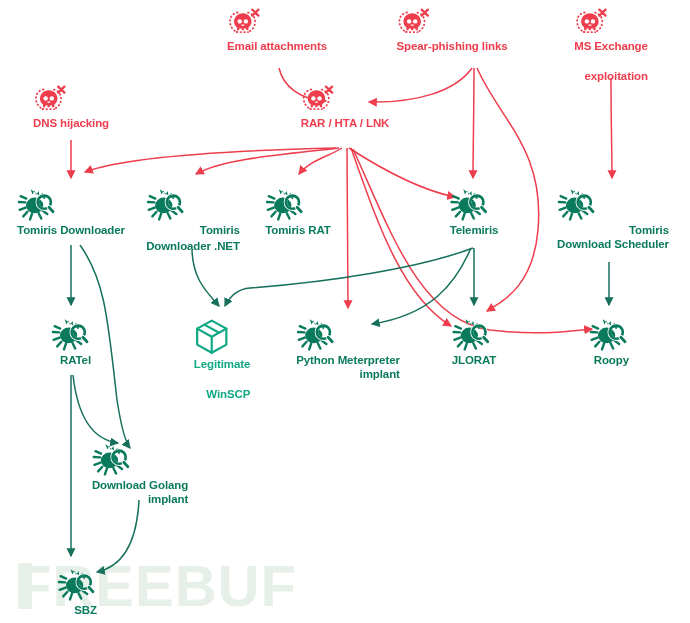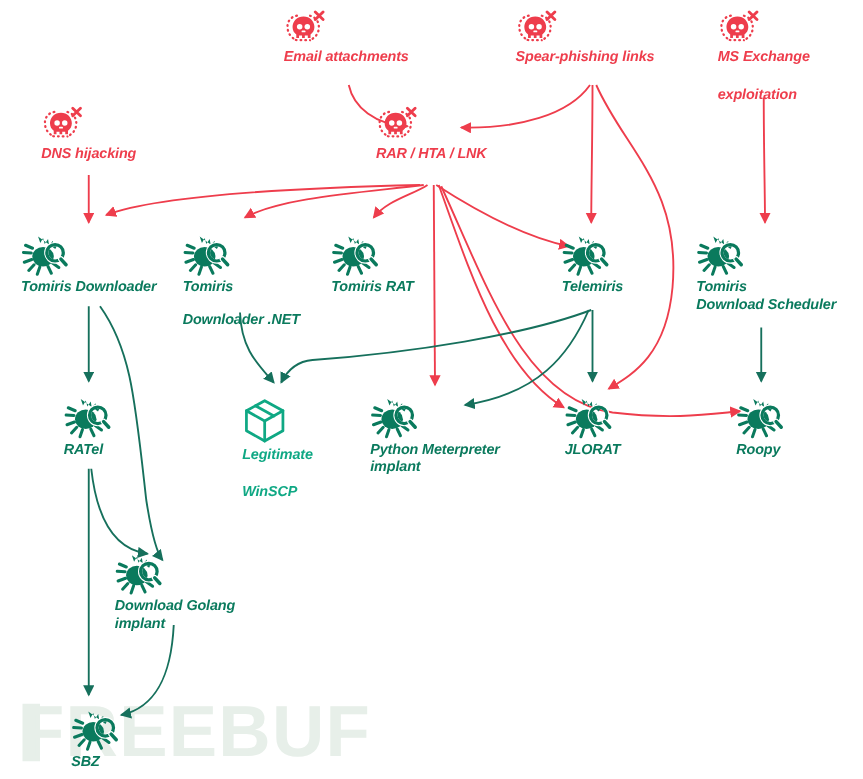--- a/index.html
+++ b/index.html
@@ -4,21 +4,21 @@
 <style>
   html,body{margin:0;padding:0;}
   body{
     width:690px;height:623px;
     background:#ffffff;
     font-family:"Liberation Sans", sans-serif;
     overflow:hidden;
     position:relative;
   }
   #diagram{position:absolute;left:0;top:0;width:690px;height:623px;}
-  .node{position:absolute;transform:translate(-50%,0);text-align:left;white-space:nowrap;font-style:italic;}
+  .node{position:absolute;transform:translate(-50%,0);text-align:right;white-space:nowrap;}
   .node .glyph{display:block;margin:0 auto;}
   .node .label{
     display:block;
     font-size:11.5px;
     font-weight:bold;
     line-height:13.5px;
     letter-spacing:-0.1px;
     margin-top:2px;
   }
   .threat .label{color:#ee3d4c;}
@@ -119,21 +119,21 @@
           </g>
           <path fill="#ee3d4c" d="M15.8 5.2 C10.6 5.2 7 9 7 13.6 C7 16.3 8.2 18.3 10 19.5 L10 22.3 L12.2 22.3 L12.2 20.4 L14.6 20.4 L14.6 22.3 L16.8 22.3 L16.8 20.4 L19.2 20.4 L19.2 22.3 L21.4 22.3 L21.4 19.5 C23.2 18.3 24.5 16.3 24.5 13.6 C24.5 9 20.9 5.2 15.8 5.2 Z"></path>
           <circle cx="12.7" cy="13.4" r="2.2" fill="#fff"></circle>
           <circle cx="18.8" cy="13.4" r="2.2" fill="#fff"></circle>
           <path d="M14.9 17.1 h1.8" stroke="#fff" stroke-width="1.4" stroke-linecap="round"></path>
           <path d="M25.2 1.6 L31.4 7.6 M31.4 1.6 L25.2 7.6" stroke="#ee3d4c" stroke-width="2.3" stroke-linecap="round"></path>
         </svg>
       </span>
       <span class="label">Email attachments</span>
     </div>
-    <div class="node threat" style="left: 468px; top: 8px;">
+    <div class="node threat" style="left: 452px; top: 8px;">
       <span class="glyph">
         <svg width="34" height="30" viewBox="0 0 34 30" aria-hidden="true">
           <g stroke="#ee3d4c" stroke-width="1.8" stroke-linecap="round" fill="none" stroke-dasharray="0.6 3.2">
             <path d="M10.5 4.5 C5 5.5 2.5 10 3 14.5 C3.5 19 6 22 9 23.5"></path>
             <path d="M21 4.6 C26 6 28.5 10 28 14.8 C27.6 19 25 22.4 21.6 23.6"></path>
             <path d="M9.6 24 L21 24.2"></path>
           </g>
           <path fill="#ee3d4c" d="M15.8 5.2 C10.6 5.2 7 9 7 13.6 C7 16.3 8.2 18.3 10 19.5 L10 22.3 L12.2 22.3 L12.2 20.4 L14.6 20.4 L14.6 22.3 L16.8 22.3 L16.8 20.4 L19.2 20.4 L19.2 22.3 L21.4 22.3 L21.4 19.5 C23.2 18.3 24.5 16.3 24.5 13.6 C24.5 9 20.9 5.2 15.8 5.2 Z"></path>
           <circle cx="12.7" cy="13.4" r="2.2" fill="#fff"></circle>
           <circle cx="18.8" cy="13.4" r="2.2" fill="#fff"></circle>
@@ -219,21 +219,21 @@
             <ellipse cx="17.6" cy="17.4" rx="8.6" ry="7.8"></ellipse>
             <path d="M9.2 10.6 L3.6 8.2 M8.2 14.4 L1.9 14.0 M8.6 19.6 L2.6 21.8 M10.4 23.8 L6.2 28.4 M15.0 25.6 L13.0 31.4 M21.6 25.2 L24.2 30.6 M25.2 22.4 L30.2 26.0" stroke="#0a7a5d" stroke-width="2.4" stroke-linecap="round" fill="none"></path>
           </g>
           <circle cx="27.2" cy="14.2" r="7.0" fill="none" stroke="#fff" stroke-width="3.4"></circle>
           <circle cx="27.2" cy="14.2" r="6.6" fill="none" stroke="#0a7a5d" stroke-width="2.6"></circle>
           <path d="M31.9 19.3 L36.2 24.0" stroke="#fff" stroke-width="4.6" stroke-linecap="round"></path>
           <path d="M31.9 19.3 L36.0 23.8" stroke="#0a7a5d" stroke-width="2.8" stroke-linecap="round"></path>
         </svg>
       </span>
       <span class="label">Tomiris</span>
-      <span class="label" style="margin-top: 12px;">Downloader .NET</span>
+      <span class="label" style="margin-top: 2px;">Downloader .NET</span>
     </div>
     <div class="node mal" style="left: 298px; top: 188px;">
       <span class="glyph">
         <svg width="40" height="34" viewBox="0 0 40 34" aria-hidden="true">
           <g fill="#0a7a5d">
             <path d="M13.6 1.2 L15.4 6.4 L17.6 2.4 L18.9 7.1 L21.6 3.1 L22.4 7.9 L25.6 4.6 L25.4 9.3 L29.4 7.2 L27.4 11.2 Z"></path>
             <ellipse cx="17.6" cy="17.4" rx="8.6" ry="7.8"></ellipse>
             <path d="M9.2 10.6 L3.6 8.2 M8.2 14.4 L1.9 14.0 M8.6 19.6 L2.6 21.8 M10.4 23.8 L6.2 28.4 M15.0 25.6 L13.0 31.4 M21.6 25.2 L24.2 30.6 M25.2 22.4 L30.2 26.0" stroke="#0a7a5d" stroke-width="2.4" stroke-linecap="round" fill="none"></path>
           </g>
           <circle cx="27.2" cy="14.2" r="7.0" fill="none" stroke="#fff" stroke-width="3.4"></circle>

